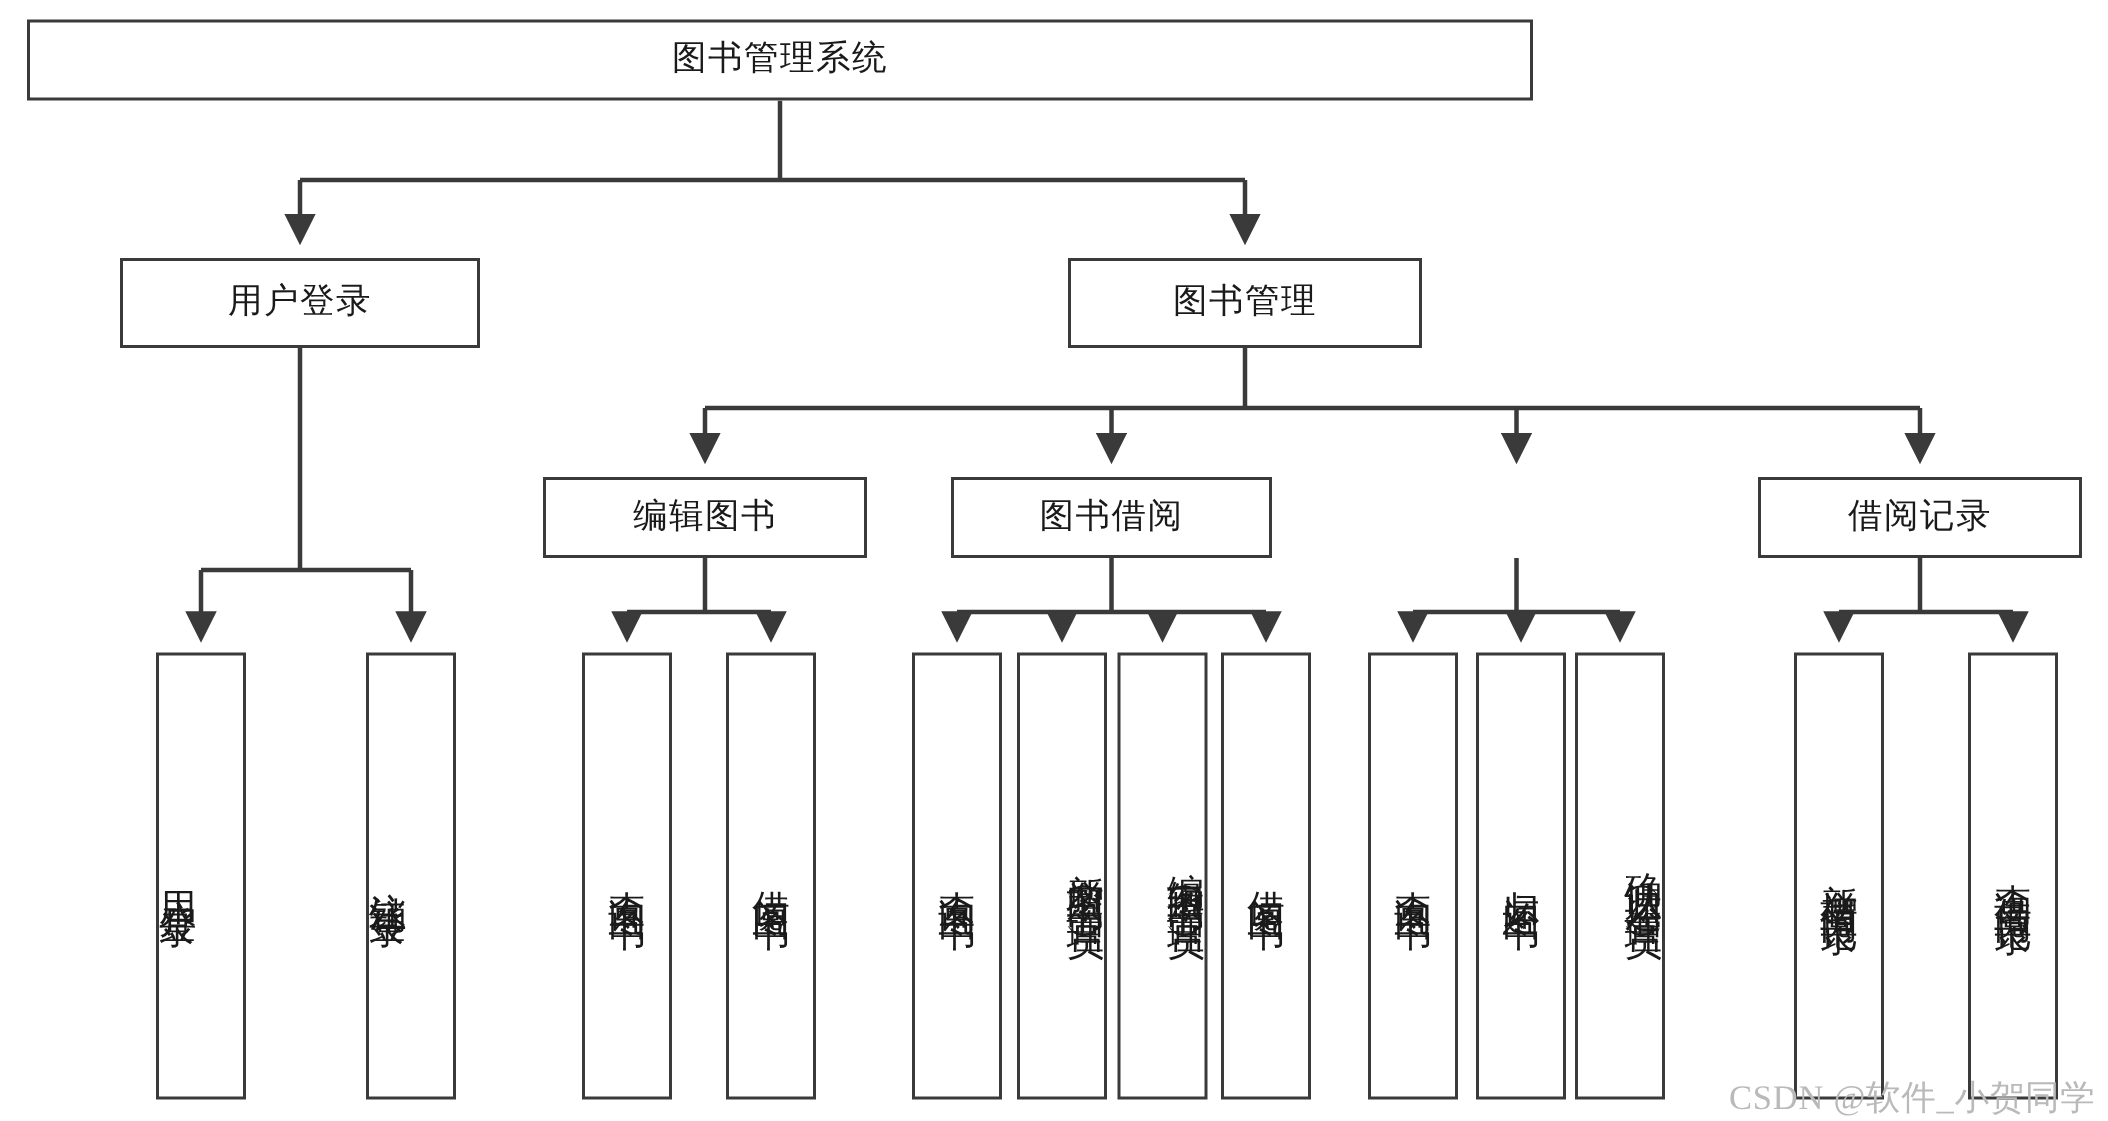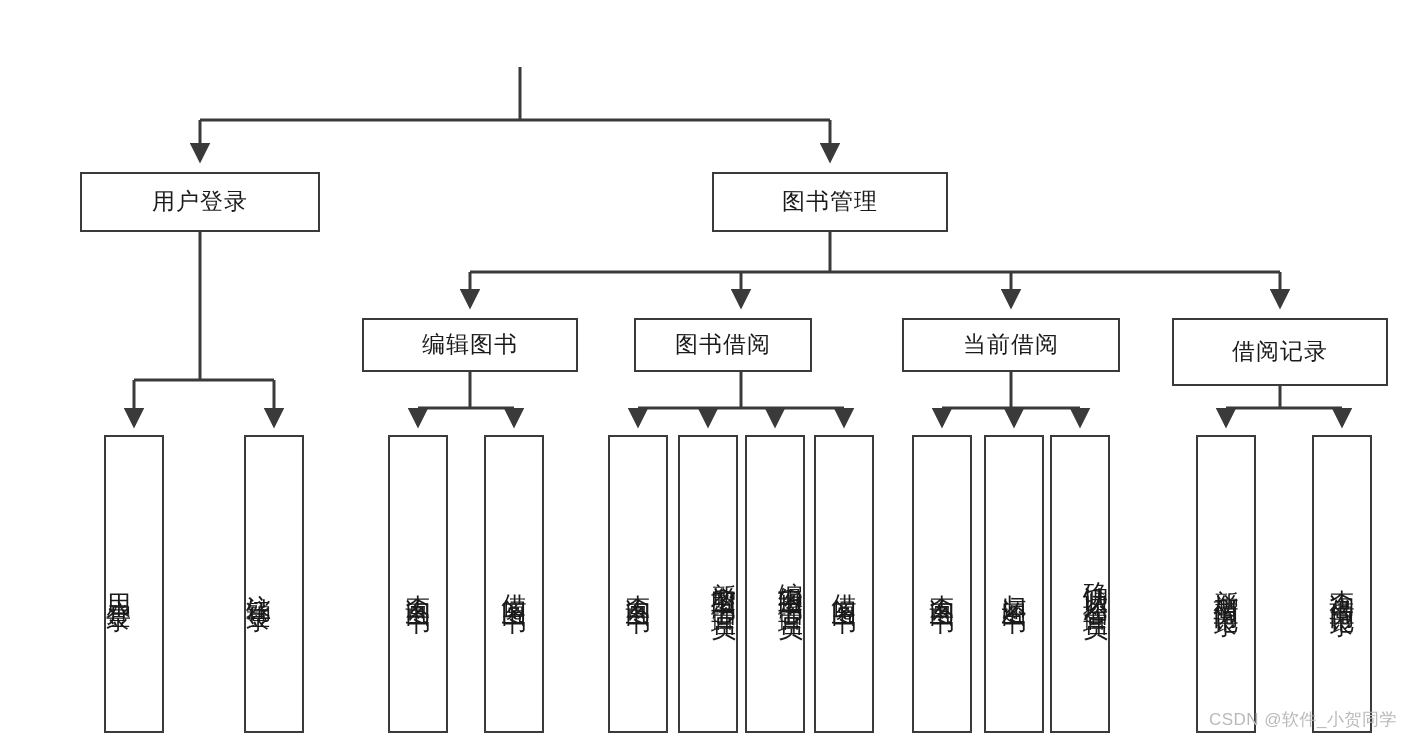--- a/index.html
+++ b/index.html
@@ -64,26 +64,26 @@
   }
   .node.v.align-low {
     align-items: flex-end;
   }
   .node.v.align-top {
     align-items: flex-start;
   }
   .watermark {
     position: absolute;
     right: 8px;
-    bottom: 16px;
-    font-size: 17px;
+    bottom: 0;
+    font-size: 23px;
     color: #b9b9b9;
     letter-spacing: 0.5px;
     white-space: nowrap;
-    font-family: Liberation Sans, sans-serif;
+    font-family: Liberation Serif, serif;
   }
 </style>
 </head>
 <body>
 
 <div id="canvas">
 
   <svg class="wires" viewBox="0 0 1405 747" xmlns="http://www.w3.org/2000/svg">
     <defs>
       <marker id="arrow" viewBox="0 0 12 12" refX="10" refY="6" markerWidth="7" markerHeight="7" orient="auto-start-reverse">
@@ -127,38 +127,38 @@
       <path d="M 1014 408 L 1014 425" marker-end="url(#arrow)"></path>
       <path d="M 1080 408 L 1080 425" marker-end="url(#arrow)"></path>
 
       <path d="M 1280 372 L 1280 408"></path>
       <path d="M 1226 408 L 1342 408"></path>
       <path d="M 1226 408 L 1226 425" marker-end="url(#arrow)"></path>
       <path d="M 1342 408 L 1342 425" marker-end="url(#arrow)"></path>
     </g>
   </svg>
 
+  <div class="node h root" style="left: 18px; top: 13px; width: 1004px; height: 54px;">
+    <span>图书管理系统</span>
+  </div>
 
   <div class="node h" style="left: 80px; top: 172px; width: 240px; height: 60px;">
     <span>用户登录</span>
   </div>
   <div class="node h" style="left: 712px; top: 172px; width: 236px; height: 60px; text-align: center;">
     <span>图书管理</span>
   </div>
 
   <div class="node h" style="left: 362px; top: 318px; width: 216px; height: 54px;">
     <span>编辑图书</span>
   </div>
-  <div class="node h" style="left: 634px; top: 318px; width: 178px; height: 54px;">
+  <div class="node h" style="left: 634px; top: 318px; width: 214px; height: 54px;">
     <span>图书借阅</span>
   </div>
-  <div class="node h" style="left: 902px; top: 318px; width: 218px; height: 54px;">
-    <span>当前借阅</span>
-  </div>
-  <div class="node h" style="left: 1172px; top: 318px; width: 216px; height: 68px;">
+  <div class="node h" style="left: 1172px; top: 318px; width: 216px; height: 54px;">
     <span>借阅记录</span>
   </div>
 
   <div class="node v align-low" style="left: 104px; top: 435px; width: 60px; height: 298px;">
     <span class="vtext">用户登录</span>
   </div>
   <div class="node v align-low" style="left: 244px; top: 435px; width: 60px; height: 298px;">
     <span class="vtext">注销登录</span>
   </div>
   <div class="node v align-mid" style="left: 388px; top: 435px; width: 60px; height: 298px;">

